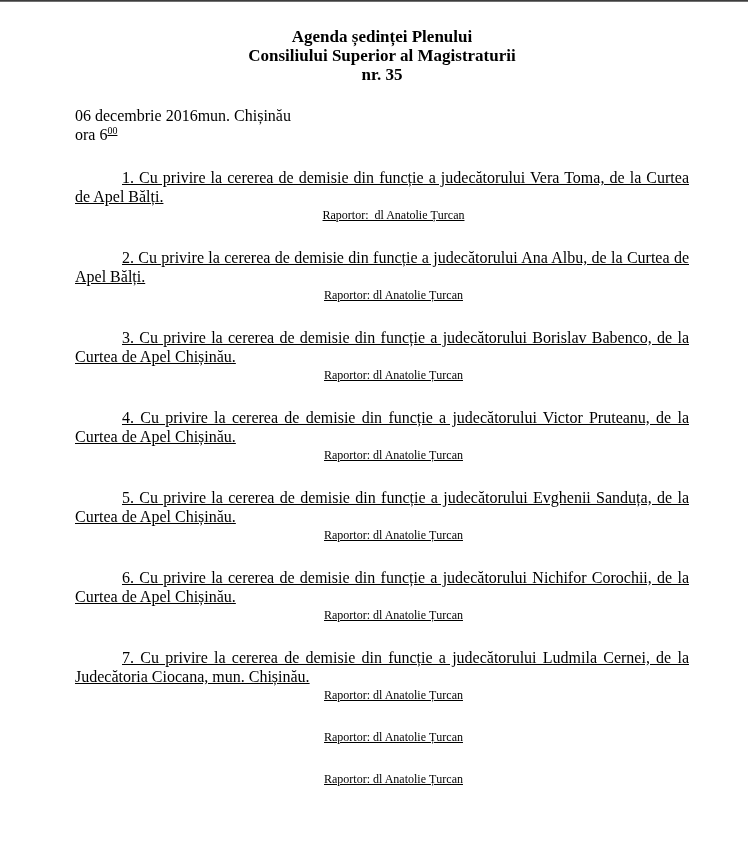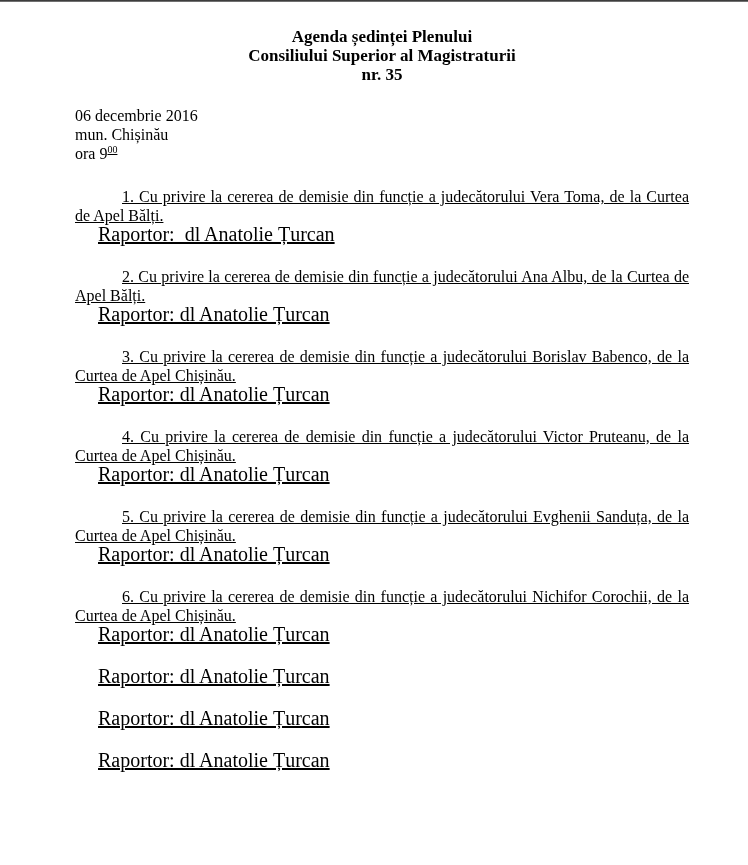--- a/index.html
+++ b/index.html
@@ -29,21 +29,20 @@
     font-size: 17px;
     line-height: 19px;
   }
   .meta-row {
     display: flex;
     justify-content: flex-start;
     align-items: baseline;
     margin-top: 22px;
     font-size: 16px;
     line-height: 19px;
-    flex-direction: column;
   }
   .time-line {
     font-size: 16px;
     line-height: 19px;
   }
   .time-line sup {
     font-size: 10px;
     line-height: 0;
     vertical-align: 6px;
     text-decoration: underline;
@@ -58,23 +57,23 @@
   .item-text {
     margin: 0;
     font-size: 16px;
     line-height: 19px;
     text-align: justify;
     text-indent: 47px;
   }
   .raportor {
     margin: 0;
     padding-left: 23px; 
-    font-size: 20px;
+    font-size: 12px;
     line-height: 19px;
-    text-align: left;
+    text-align: center;
     white-space: pre-wrap; 
   }
 </style>
 </head>
 <body>
 
 <div class="top-edge"></div>
 
 <div class="page">
 
@@ -83,21 +82,21 @@
       <div>Agenda ședinței Plenului</div>
       <div>Consiliului Superior al Magistraturii</div>
       <div>nr. 35</div>
     </div>
 
     <div class="meta-row">
       <span>06 decembrie 2016</span>
       <span>mun. Chișinău</span>
     </div>
 
-    <div class="time-line"><span>ora 9</span><sup>00</sup></div>
+    <div class="time-line"><span>ora 6</span><sup>00</sup></div>
   </header>
 
   <main class="items" id="agenda-items">
   <section class="item">
     <p class="item-text">1. Cu privire la cererea de demisie din funcție a judecătorului Vera Toma, de la Curtea de Apel Bălți.</p>
     <p class="raportor">Raportor:  dl Anatolie Țurcan</p>
   </section>
 
   <section class="item">
     <p class="item-text">2. Cu privire la cererea de demisie din funcție a judecătorului Ana Albu, de la Curtea de Apel Bălți.</p>
@@ -118,20 +117,21 @@
     <p class="item-text">5. Cu privire la cererea de demisie din funcție a judecătorului Evghenii Sanduța, de la Curtea de Apel Chișinău.</p>
     <p class="raportor">Raportor: dl Anatolie Țurcan</p>
   </section>
 
   <section class="item">
     <p class="item-text">6. Cu privire la cererea de demisie din funcție a judecătorului Nichifor Corochii, de la Curtea de Apel Chișinău.</p>
     <p class="raportor">Raportor: dl Anatolie Țurcan</p>
   </section>
 
   <section class="item">
+    <p class="item-text">7. Cu privire la cererea de demisie din funcție a judecătorului Ludmila Cernei, de la Judecătoria Ciocana, mun. Chișinău.</p>
     <p class="raportor">Raportor: dl Anatolie Țurcan</p>
   </section>
 
   <section class="item">
     <p class="raportor">Raportor: dl Anatolie Țurcan</p>
   </section>
 
   <section class="item">
     <p class="raportor">Raportor: dl Anatolie Țurcan</p>
   </section>

